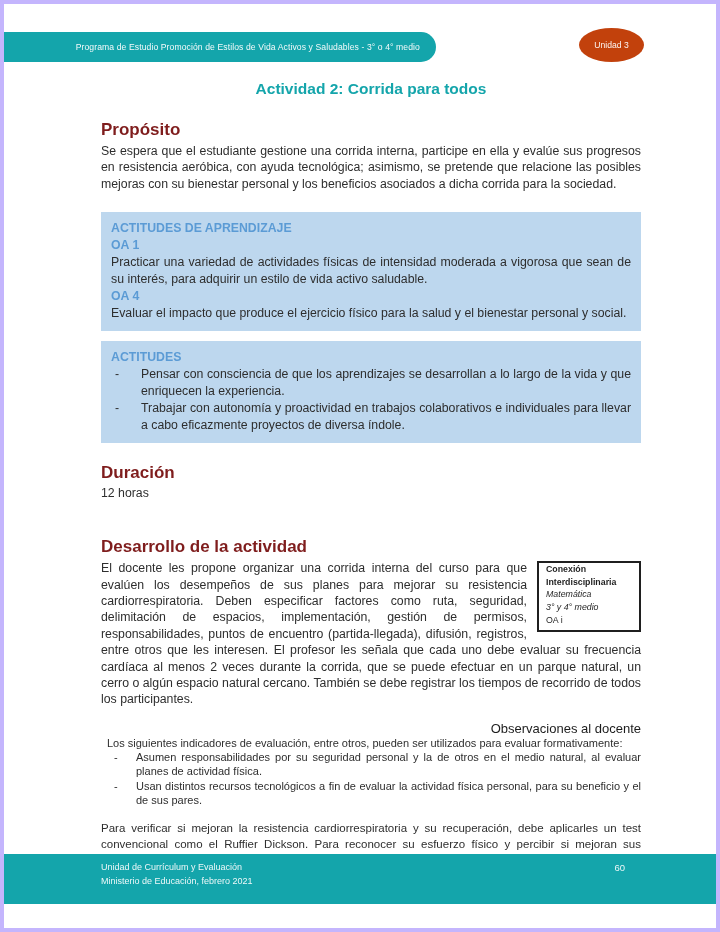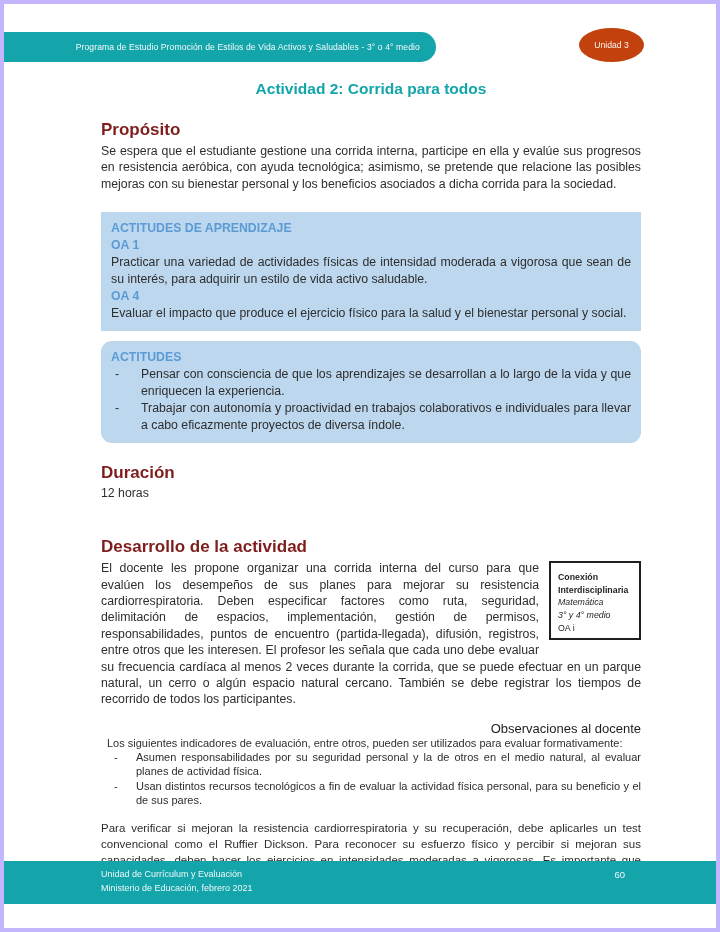--- a/index.html
+++ b/index.html
@@ -70,21 +70,21 @@
   }
 
   
   .blue-box {
     background: #bdd7ee;
     padding: 8px 10px 9px 10px;
     margin-top: 20px;
     font-size: 12.3px;
     line-height: 17px;
   }
-  .blue-box + .blue-box { margin-top: 10px; border-radius: 11px; }
+  .blue-box + .blue-box { margin-top: 10px; }
   .blue-box .box-heading,
   .blue-box .oa-code {
     color: #5b9bd5;
     font-weight: bold;
   }
   .blue-box p { text-align: justify; }
   .dash-list { list-style: none; }
   .dash-list li {
     position: relative;
     padding-left: 30px;
@@ -96,25 +96,25 @@
   }
 
   
   .duracion { margin-top: 20px; }
   .duracion p { font-size: 12.3px; }
 
   
   .desarrollo { margin-top: 37px; }
   .conexion-box {
     float: right;
-    width: 92px;
+    width: 104px;
     margin: 1px 0 6px 10px;
     border: 2px solid #1f1f1f;
     background: #fff;
-    padding: 8px 6px 4px 7px;
+    padding: 0 6px 4px 7px;
     font-size: 8.8px;
     line-height: 12.6px;
     color: #1f1f1f;
   }
   .conexion-box .b { font-weight: bold; }
   .conexion-box .i { font-style: italic; }
 
   
   .observaciones {
     margin: 14px 0 0 6px;
@@ -134,21 +134,21 @@
     margin-top: 14px;
     font-size: 11.5px;
     line-height: 15.7px;
     text-align: justify;
   }
 
   
   .footer {
     position: absolute;
     left: 0; right: 0; bottom: 24px;
-    height: 43px;
+    height: 50px;
     background: #14a5ab;
     color: rgba(255,255,255,0.92);
     display: flex;
     justify-content: space-between;
     padding: 7px 91px 0 97px;
     font-size: 9px;
     line-height: 13.5px;
   }
   .footer .page-num { font-size: 9.5px; }
 </style>

